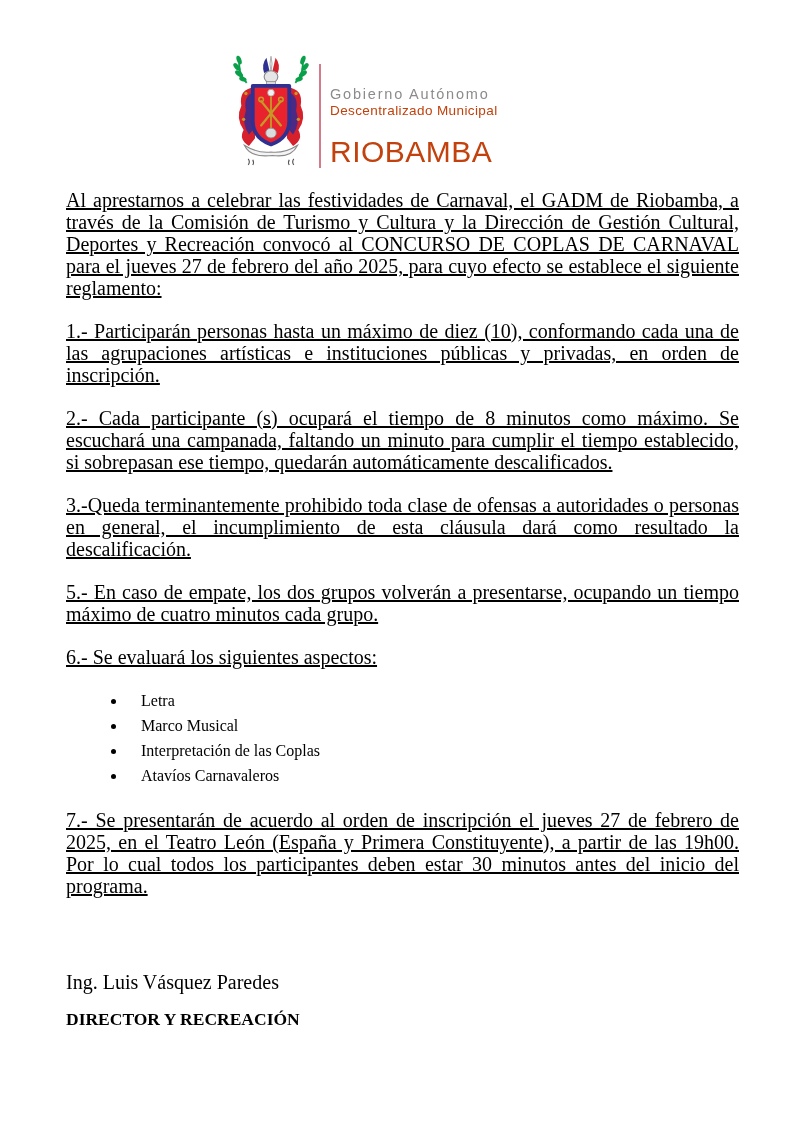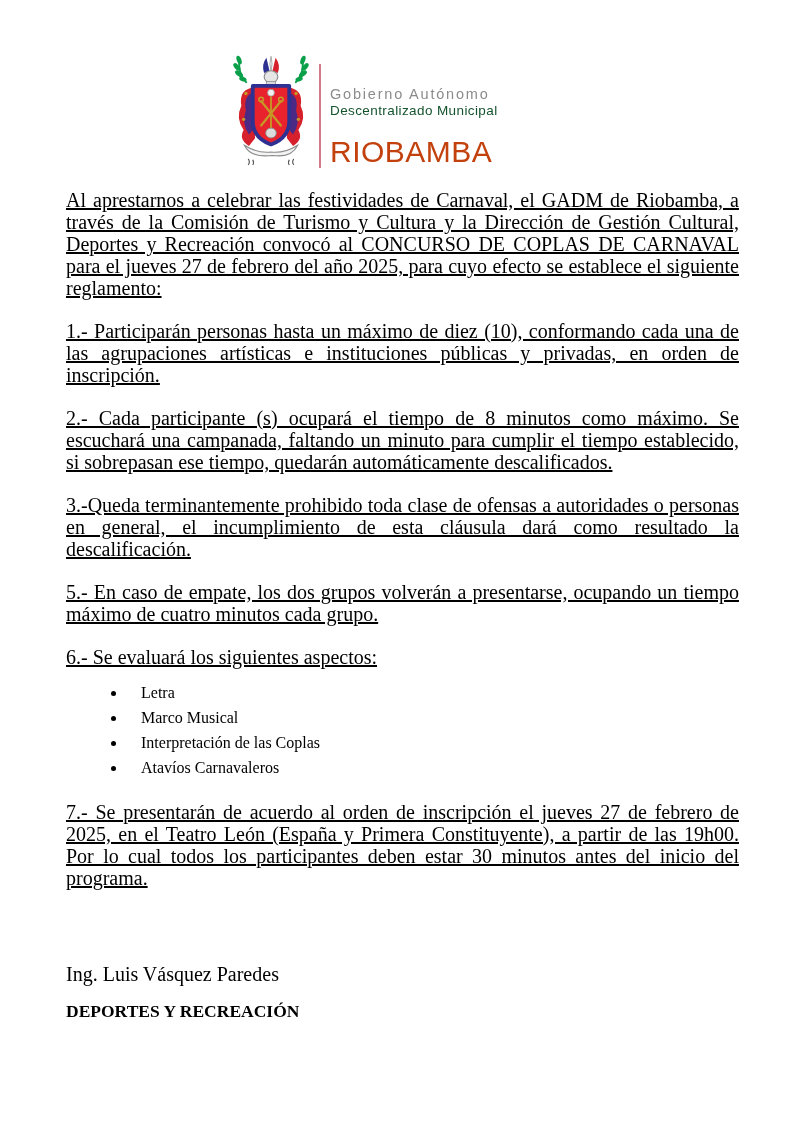--- a/index.html
+++ b/index.html
@@ -26,42 +26,42 @@
     height: 104px;
     background: #d47a8a;
     margin: 3px 9px 0 6px;
   }
   .logo-text { font-family: "Liberation Sans", sans-serif; padding-top: 24px; }
   .logo-line1 {
     font-size: 14.5px; color: #8b8b8b; letter-spacing: 1.8px;
     line-height: 17px; white-space: nowrap;
   }
   .logo-line2 {
-    font-size: 13.5px; color: #14532d; letter-spacing: 0.4px;
+    font-size: 13.5px; color: #c2410c; letter-spacing: 0.4px;
     line-height: 15px; white-space: nowrap;
   }
   .logo-city {
     font-size: 30px; font-weight: normal; color: #c2410c;
     letter-spacing: 0.5px; line-height: 32px; margin-top: 18px;
     white-space: nowrap;
   }
 
   
   .content { margin-left: 66px; margin-right: 56px; }
   .doc-title {
     font-size: 17.5px; font-weight: bold; text-align: center;
     line-height: 24px; margin: 89px 0 0 0; letter-spacing: 0.2px;
   }
   .para {
     font-size: 20px; line-height: 22px; text-align: justify;
     margin: 21px 0 0 0;
     text-decoration: underline;
   }
   .aspects-list {
-    margin: 12px 0 0 0;
+    margin: 20px 0 0 0;
     padding-left: 61px;
     list-style-type: disc;
   }
   .aspects-list li { font-size: 16px; line-height: 25px; padding-left: 14px; }
 
   .sig-name  { font-size: 20px; line-height: 22px; margin-top: 74px; }
   .sig-title { font-size: 17.5px; font-weight: bold; line-height: 23px; margin-top: 15px; }
   .sig-title div { white-space: nowrap; }
 </style>
 </head>
@@ -151,17 +151,17 @@
       <li>Letra</li>
       <li>Marco Musical</li>
       <li>Interpretación de las Coplas</li>
       <li>Atavíos Carnavaleros</li>
     </ul>
 
     <p class="para">7.- Se presentarán de acuerdo al orden de inscripción el jueves 27 de febrero de 2025, en el Teatro León (España y Primera Constituyente), a partir de las 19h00. Por lo cual todos los participantes deben estar 30 minutos antes del inicio del programa.</p>
 
     <div class="sig-name">Ing. Luis Vásquez Paredes</div>
     <div class="sig-title">
-      <div>DEPORTES Y RECREACIÓN</div>
+      <div>DIRECTOR Y RECREACIÓN</div>
     </div>
   </main>
 
 </div>
 
 </body></html>

